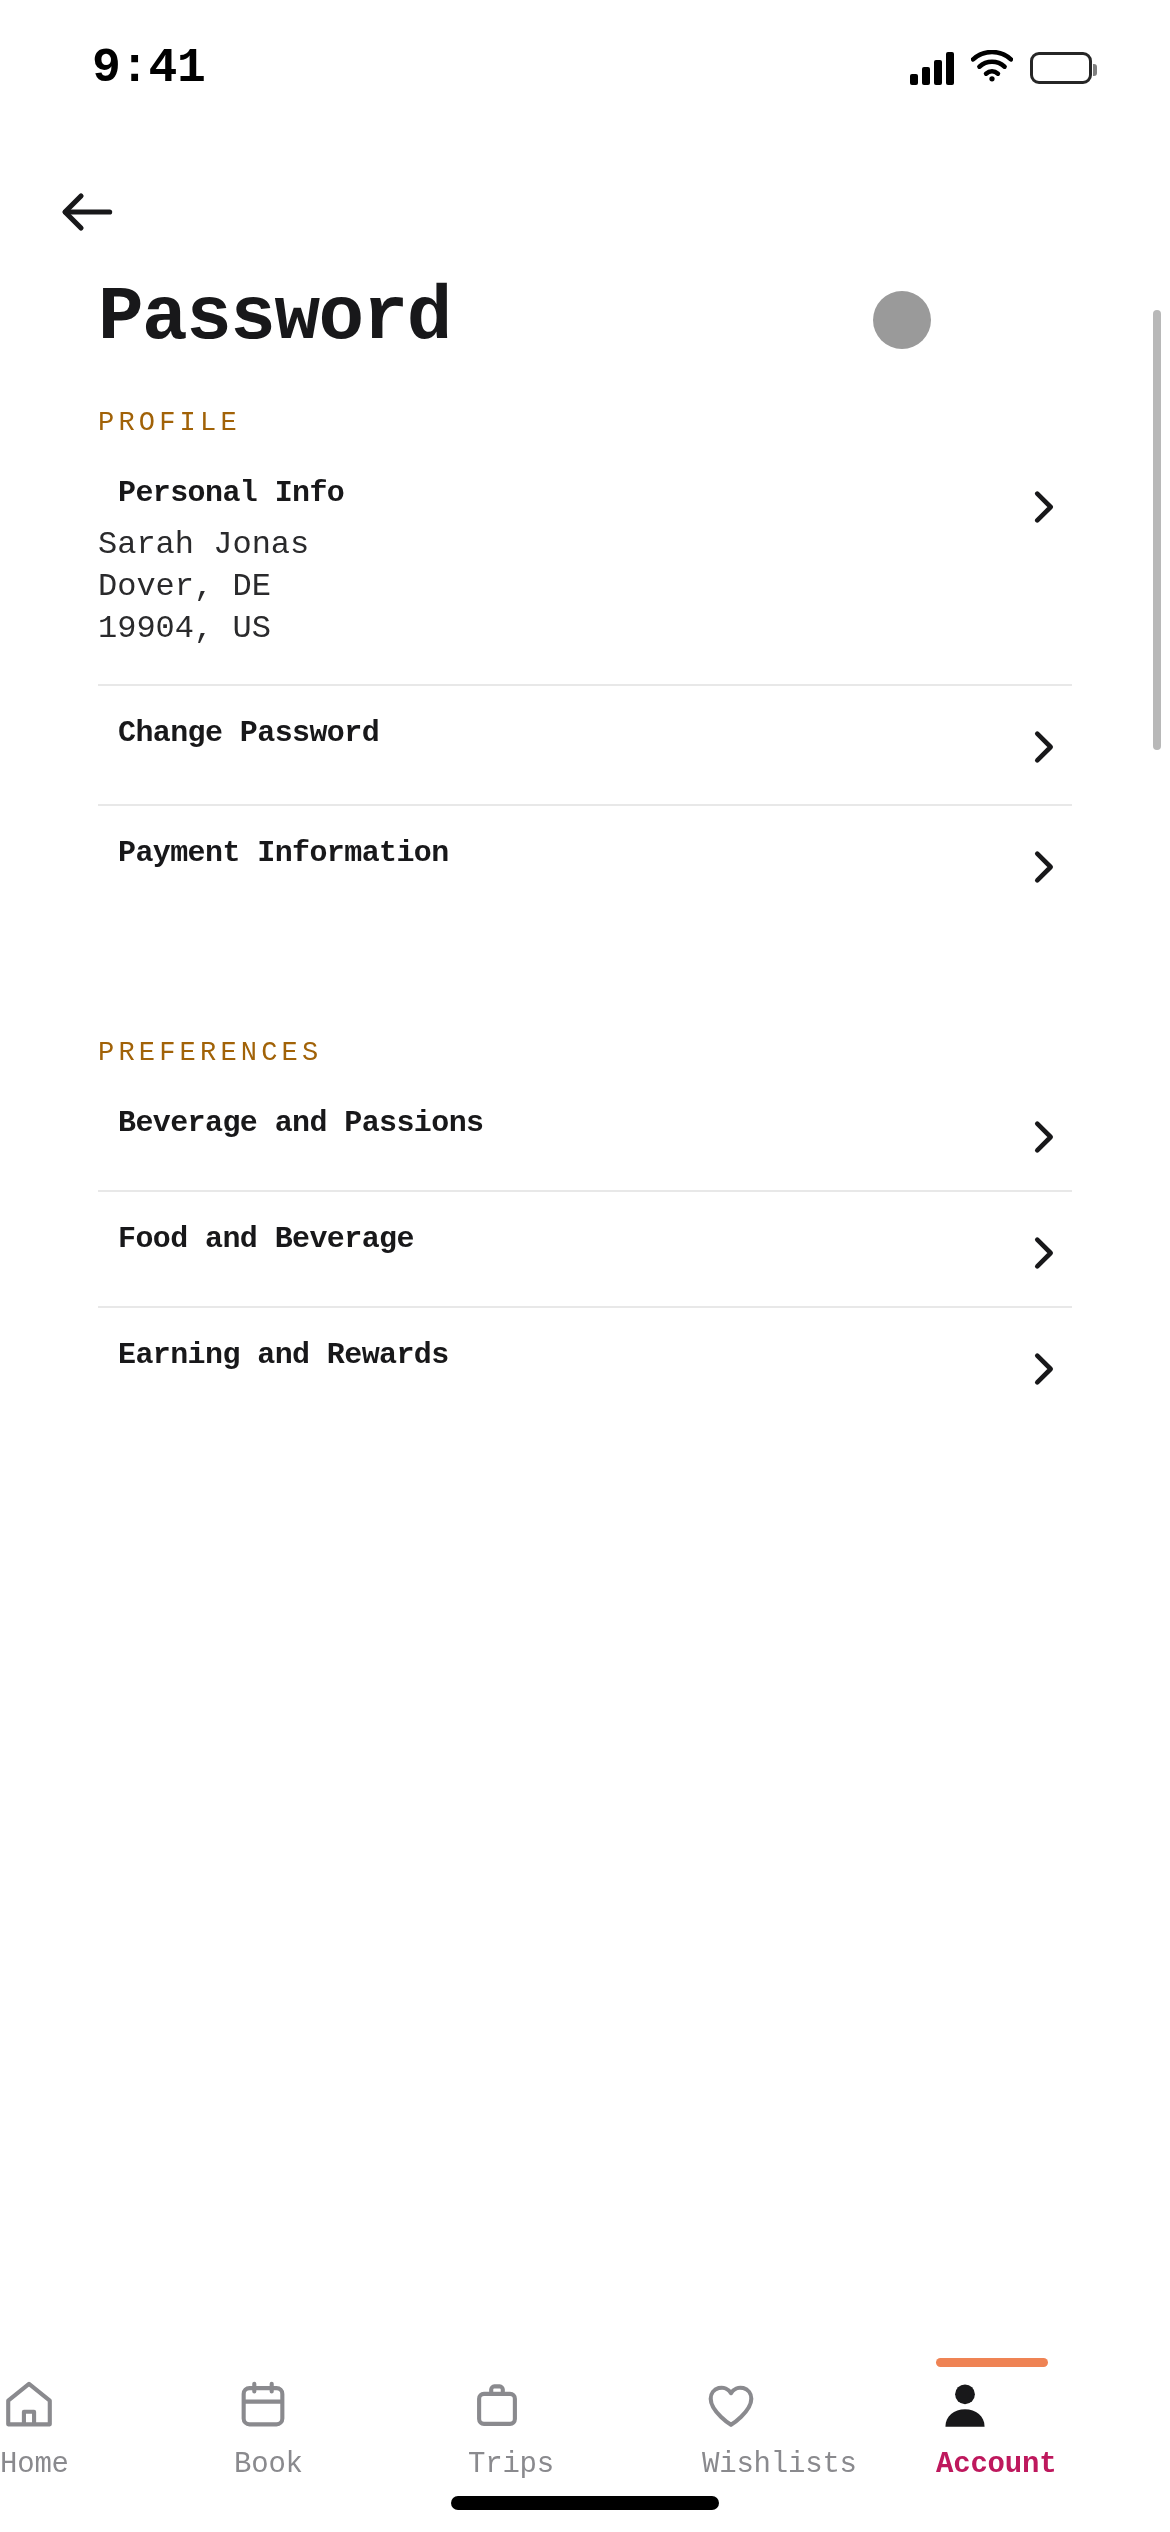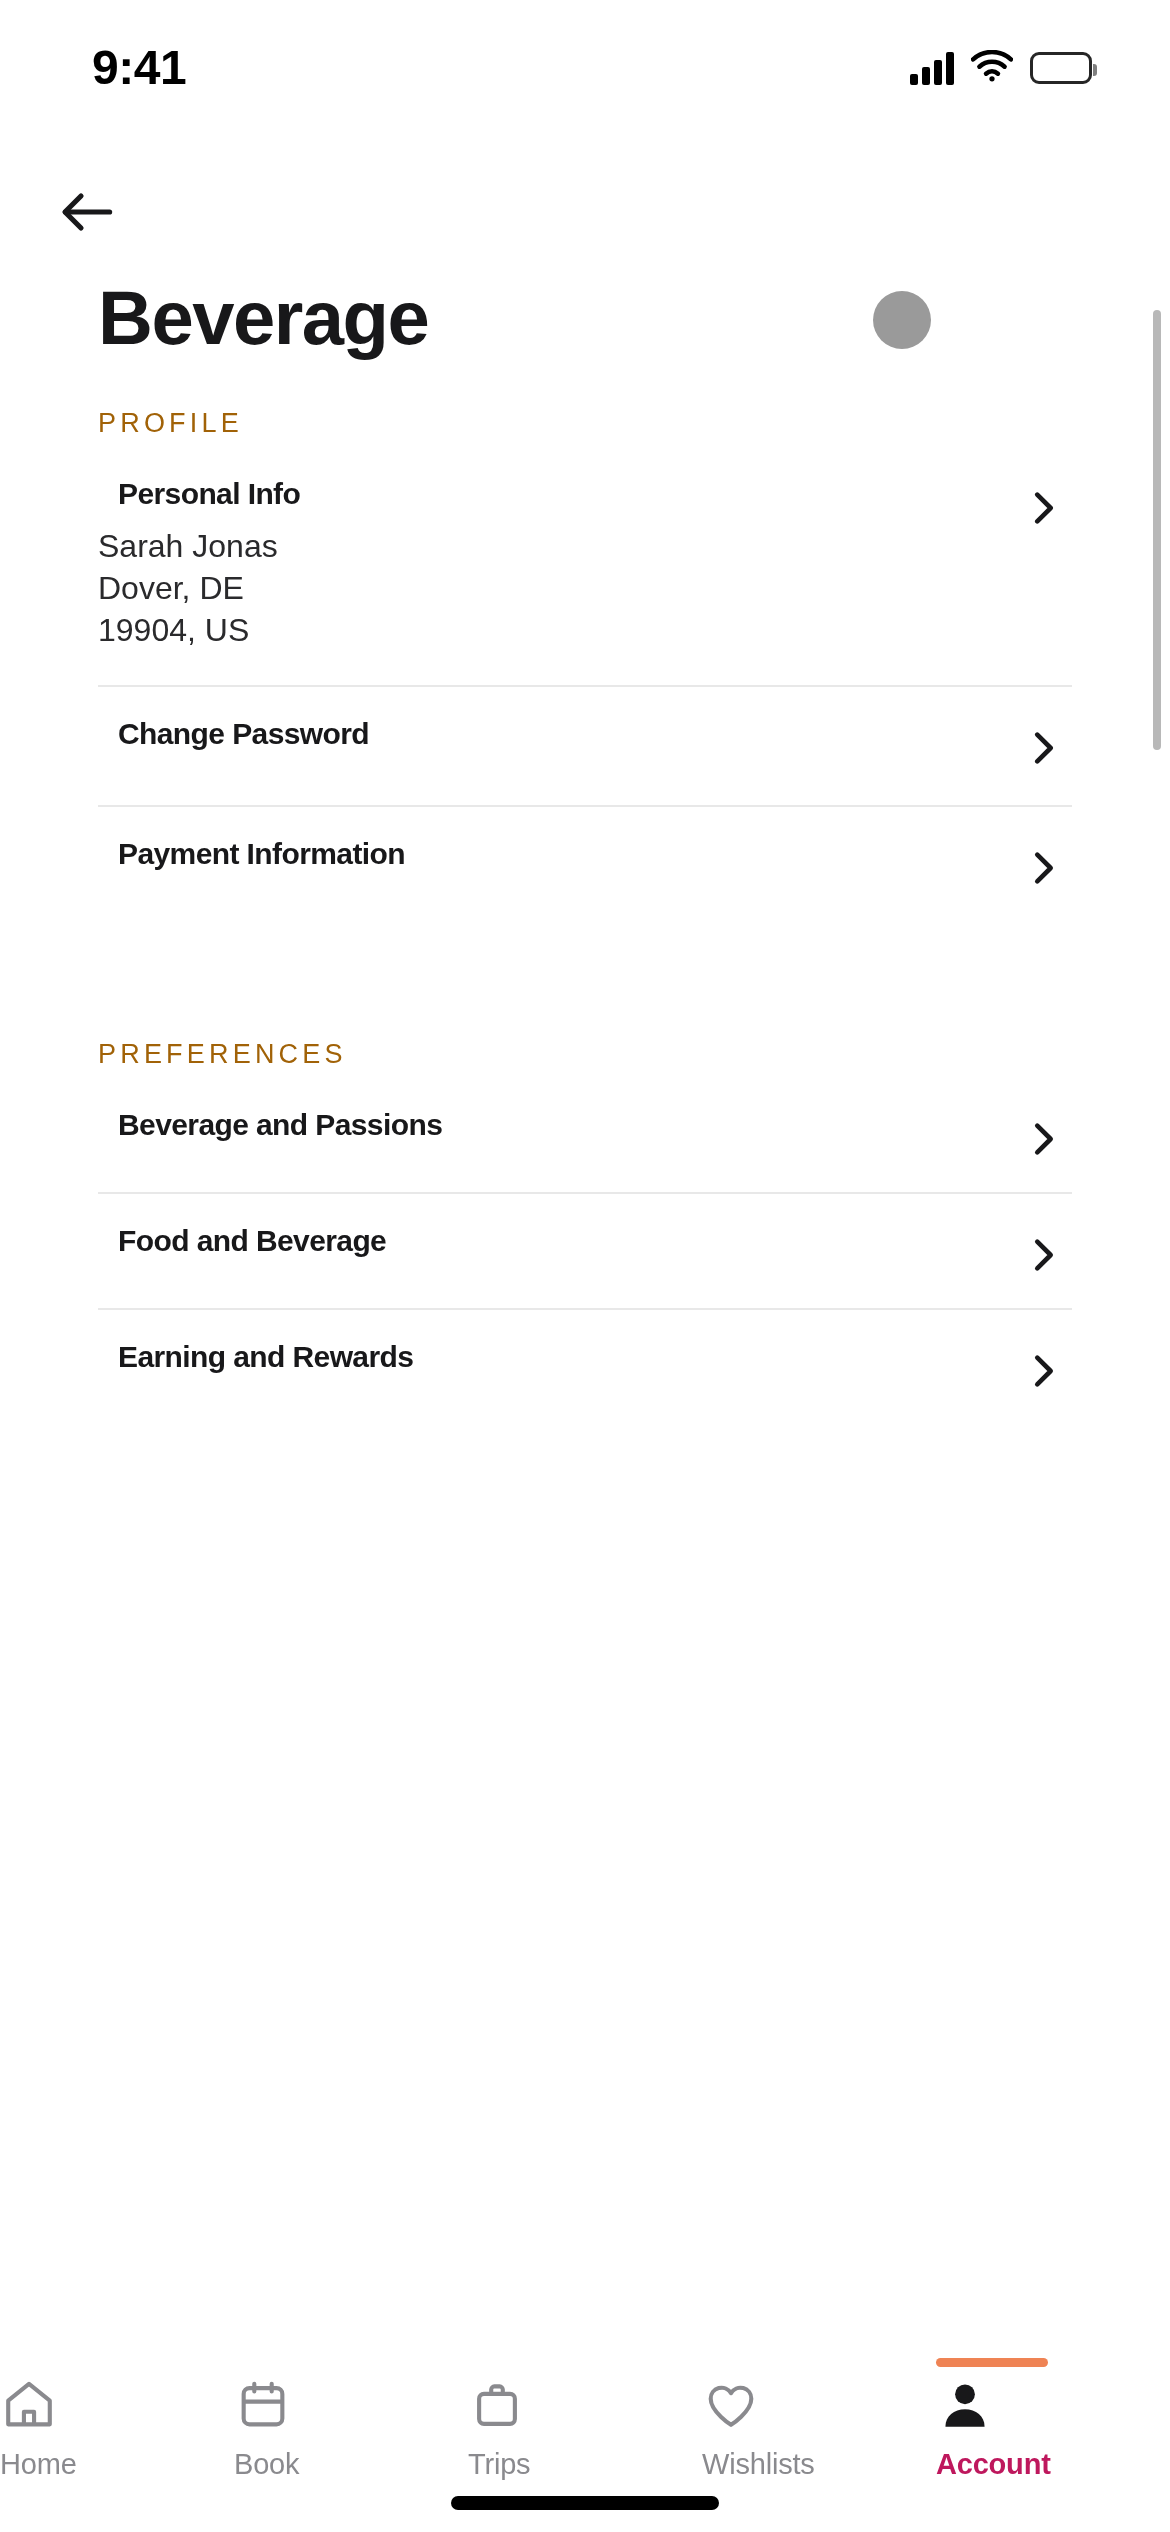--- a/index.html
+++ b/index.html
@@ -9,20 +9,21 @@
     background: #ffffff;
     font-family: "Liberation Sans", sans-serif;
     -webkit-font-smoothing: antialiased;
   }
   #screen {
     position: relative;
     width: 1170px;
     height: 2532px;
     background: #ffffff;
     overflow: hidden;
+    font-family: Liberation Mono, monospace;
   }
 
   
   .statusbar {
     position: absolute;
     top: 0; left: 0;
     width: 1170px;
     height: 122px;
     display: flex;
     align-items: center;
@@ -242,21 +243,21 @@
 
   <div class="back-btn">
     <svg width="56" height="44" viewBox="0 0 28 22" fill="none">
       <path d="M10.5 3L2.5 11l8 8" stroke="#18181a" stroke-width="2.6" stroke-linecap="round" stroke-linejoin="round"></path>
       <path d="M2.8 11h22" stroke="#18181a" stroke-width="2.6" stroke-linecap="round"></path>
     </svg>
   </div>
 
   <div class="content">
 
-    <div class="page-title">Beverage</div>
+    <div class="page-title">Password</div>
 
     <div>
       <div class="section-header">PROFILE</div>
 
       <div class="row-block">
         <div class="row">
           <div class="row-main">
             <div class="row-title">Personal Info</div>
             <div class="row-sub">
               <div>Sarah Jonas</div>

